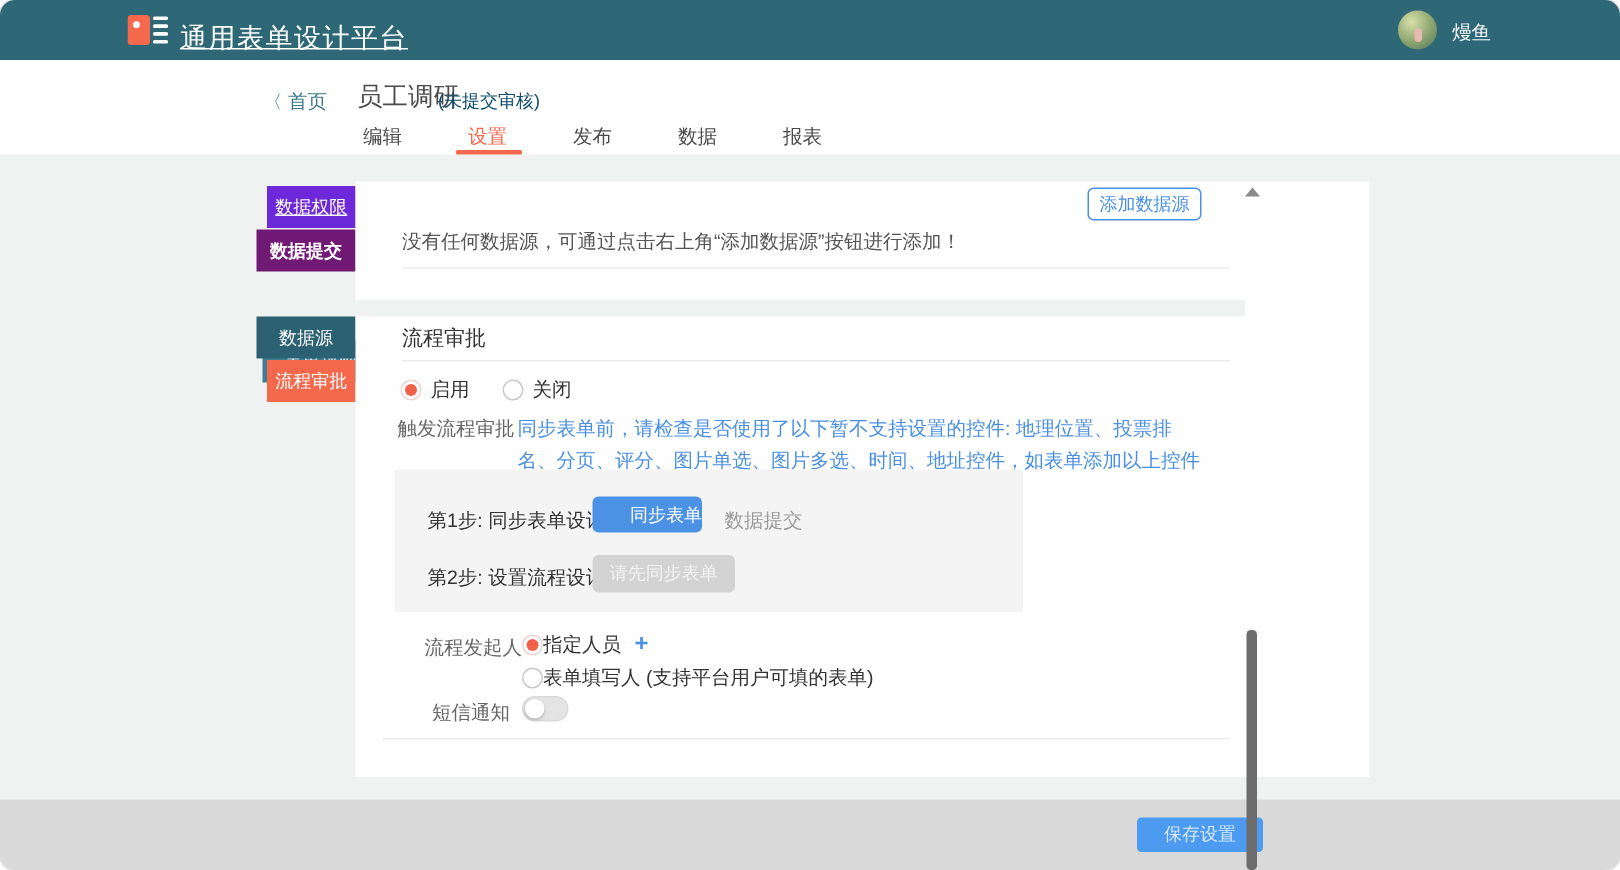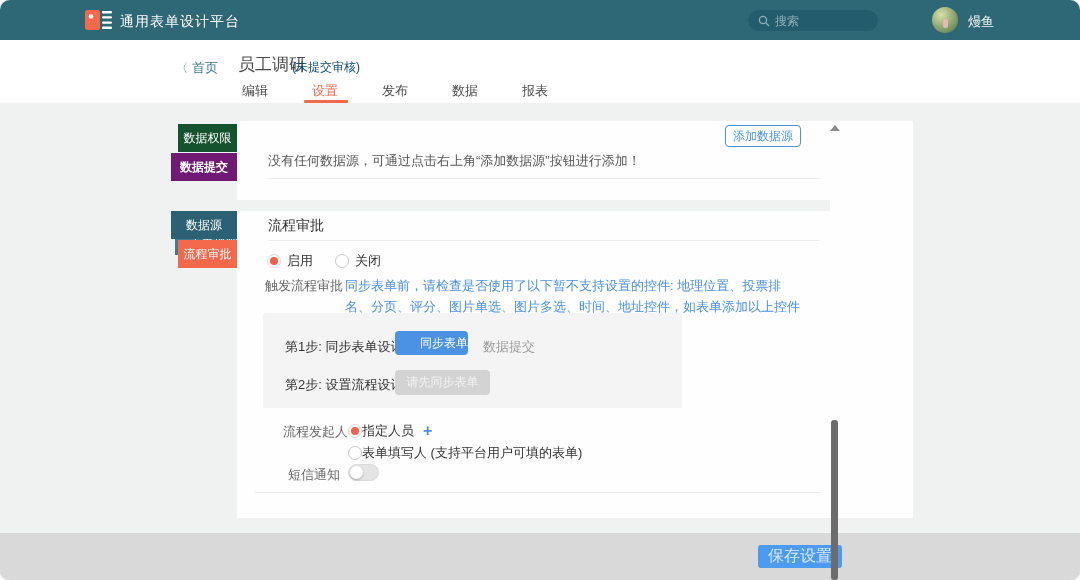--- a/index.html
+++ b/index.html
@@ -3,21 +3,21 @@
 <meta charset="utf-8">
 <style>
   * { margin:0; padding:0; box-sizing:border-box; }
   html,body { background:#fff; font-family:"Liberation Sans","DejaVu Sans",sans-serif; }
   .window { position:relative; width:1080px; height:580px; background:#F0F1F1;
             border-radius:10px; overflow:hidden; box-shadow:0 0 0 1px #e5e5e5; }
 
   
   .topbar { position:absolute; left:0; top:0; width:1080px; height:40px; background:#2E6877; }
   .logo { position:absolute; left:85px; top:8px; width:27px; height:24px; }
-  .app-title { position:absolute; left:120px; top:13px; color:#FDFDFD; font-size:14px; letter-spacing:1px; }
+  .app-title { position:absolute; left:120px; top:13px; color:#FDFDFD; font-size:18px; letter-spacing:1px;text-decoration:underline; }
   .search-pill { position:absolute; left:748px; top:10px; width:130px; height:21px;
                  background:#235C6D; border-radius:11px; display:flex; align-items:center; padding:0 10px; }
   .search-pill svg { flex:0 0 auto; margin-right:5px; }
   .search-pill input { background:transparent; border:none; outline:none; width:90px;
                        font-size:12px; color:#CFE3E8; font-family:inherit; }
   .search-pill input::placeholder { color:#8FAFB9; }
   .avatar { position:absolute; left:932px; top:7px; width:26px; height:26px; border-radius:50%;
             background:radial-gradient(circle at 35% 30%, #D8E0A8, #8AA36E 55%, #50745C 100%); overflow:hidden; }
   .avatar::after { content:''; position:absolute; left:11px; top:12px; width:5px; height:9px;
                    border-radius:3px; background:#E8B9B2; }
@@ -98,66 +98,59 @@
   
   .scroll-up-arrow { position:absolute; left:830px; top:125px; width:0; height:0;
                      border-left:5px solid transparent; border-right:5px solid transparent;
                      border-bottom:6px solid #8A8A8A; z-index:20; cursor:pointer; }
   .scroll-thumb { position:absolute; left:831px; top:420px; width:7px; height:160px;
                   background:#6C6C6C; border-radius:3px; z-index:20; cursor:grab; }
 
   
   .bottombar { position:absolute; left:0; top:533px; width:1080px; height:47px; background:#D9D9D9; }
   .save-btn { position:absolute; left:758px; top:12px; width:84px; height:23px; background:#4D9BF1;
-              border:none; border-radius:3px; color:rgba(255,255,255,0.78); font-size:16px;
+              border:none; border-radius:3px; color:rgba(255,255,255,0.78); font-size:12px;
               cursor:pointer; font-family:inherit; }
 </style>
 </head>
 <body>
 
 <div class="window">
 
   <div class="topbar">
     <svg class="logo" viewBox="0 0 27 24">
       <rect x="0" y="2" width="15" height="20" rx="2.5" fill="#F4694C"></rect>
       <circle cx="6" cy="8.5" r="2.3" fill="#FFFFFF"></circle>
       <rect x="17" y="3" width="10" height="2.4" rx="1" fill="#FFFFFF"></rect>
       <rect x="17" y="8.2" width="10" height="2.4" rx="1" fill="#FFFFFF"></rect>
       <rect x="17" y="13.4" width="10" height="2.4" rx="1" fill="#FFFFFF"></rect>
       <rect x="17" y="18.6" width="10" height="2.4" rx="1" fill="#FFFFFF"></rect>
     </svg>
     <div class="app-title">通用表单设计平台</div>
-    <div class="search-pill">
-      <svg width="12" height="12" viewBox="0 0 12 12">
-        <circle cx="5" cy="5" r="3.6" fill="none" stroke="#8FAFB9" stroke-width="1.3"></circle>
-        <line x1="8" y1="8" x2="11" y2="11" stroke="#8FAFB9" stroke-width="1.3"></line>
-      </svg>
-      <input type="text" placeholder="搜索" style="">
-    </div>
     <div class="avatar"></div>
     <div class="username">熳鱼</div>
   </div>
 
   <div class="subheader">
     <div class="crumb-back">
       <span class="chev">〈</span><span>首页</span>
     </div>
     <div class="page-title">员工调研</div>
     <div class="page-status">(未提交审核)</div>
     <div class="nav-tabs">
       <div class="nav-tab">编辑</div>
       <div class="nav-tab active">设置</div>
       <div class="nav-tab">发布</div>
       <div class="nav-tab">数据</div>
       <div class="nav-tab">报表</div>
     </div>
     <div class="tab-underline"></div>
   </div>
 
-  <div class="side-tab side-tab1" style="background-color: #14532d;">数据权限</div>
+  <div class="side-tab side-tab1" style="background-color: #6d28d9; text-decoration: underline;">数据权限</div>
   <div class="side-tab side-tab2" style="background-color: #701a75; font-weight: bold;">数据提交</div>
   <div class="side-tab side-tab3" style="background-color: rgb(60, 125, 146);">表单规则</div>
   <div class="side-tab side-tab4" style="background-color: rgb(44, 97, 116);">数据源</div>
   <div class="side-tab side-tab5" style="background-color: rgb(244, 105, 76);">流程审批</div>
 
   <div class="panel">
     <div class="add-ds-btn">添加数据源</div>
     <div class="empty-text">没有任何数据源，可通过点击右上角“添加数据源”按钮进行添加！</div>
     <div class="divider div1"></div>
     <div class="gray-band"></div>

